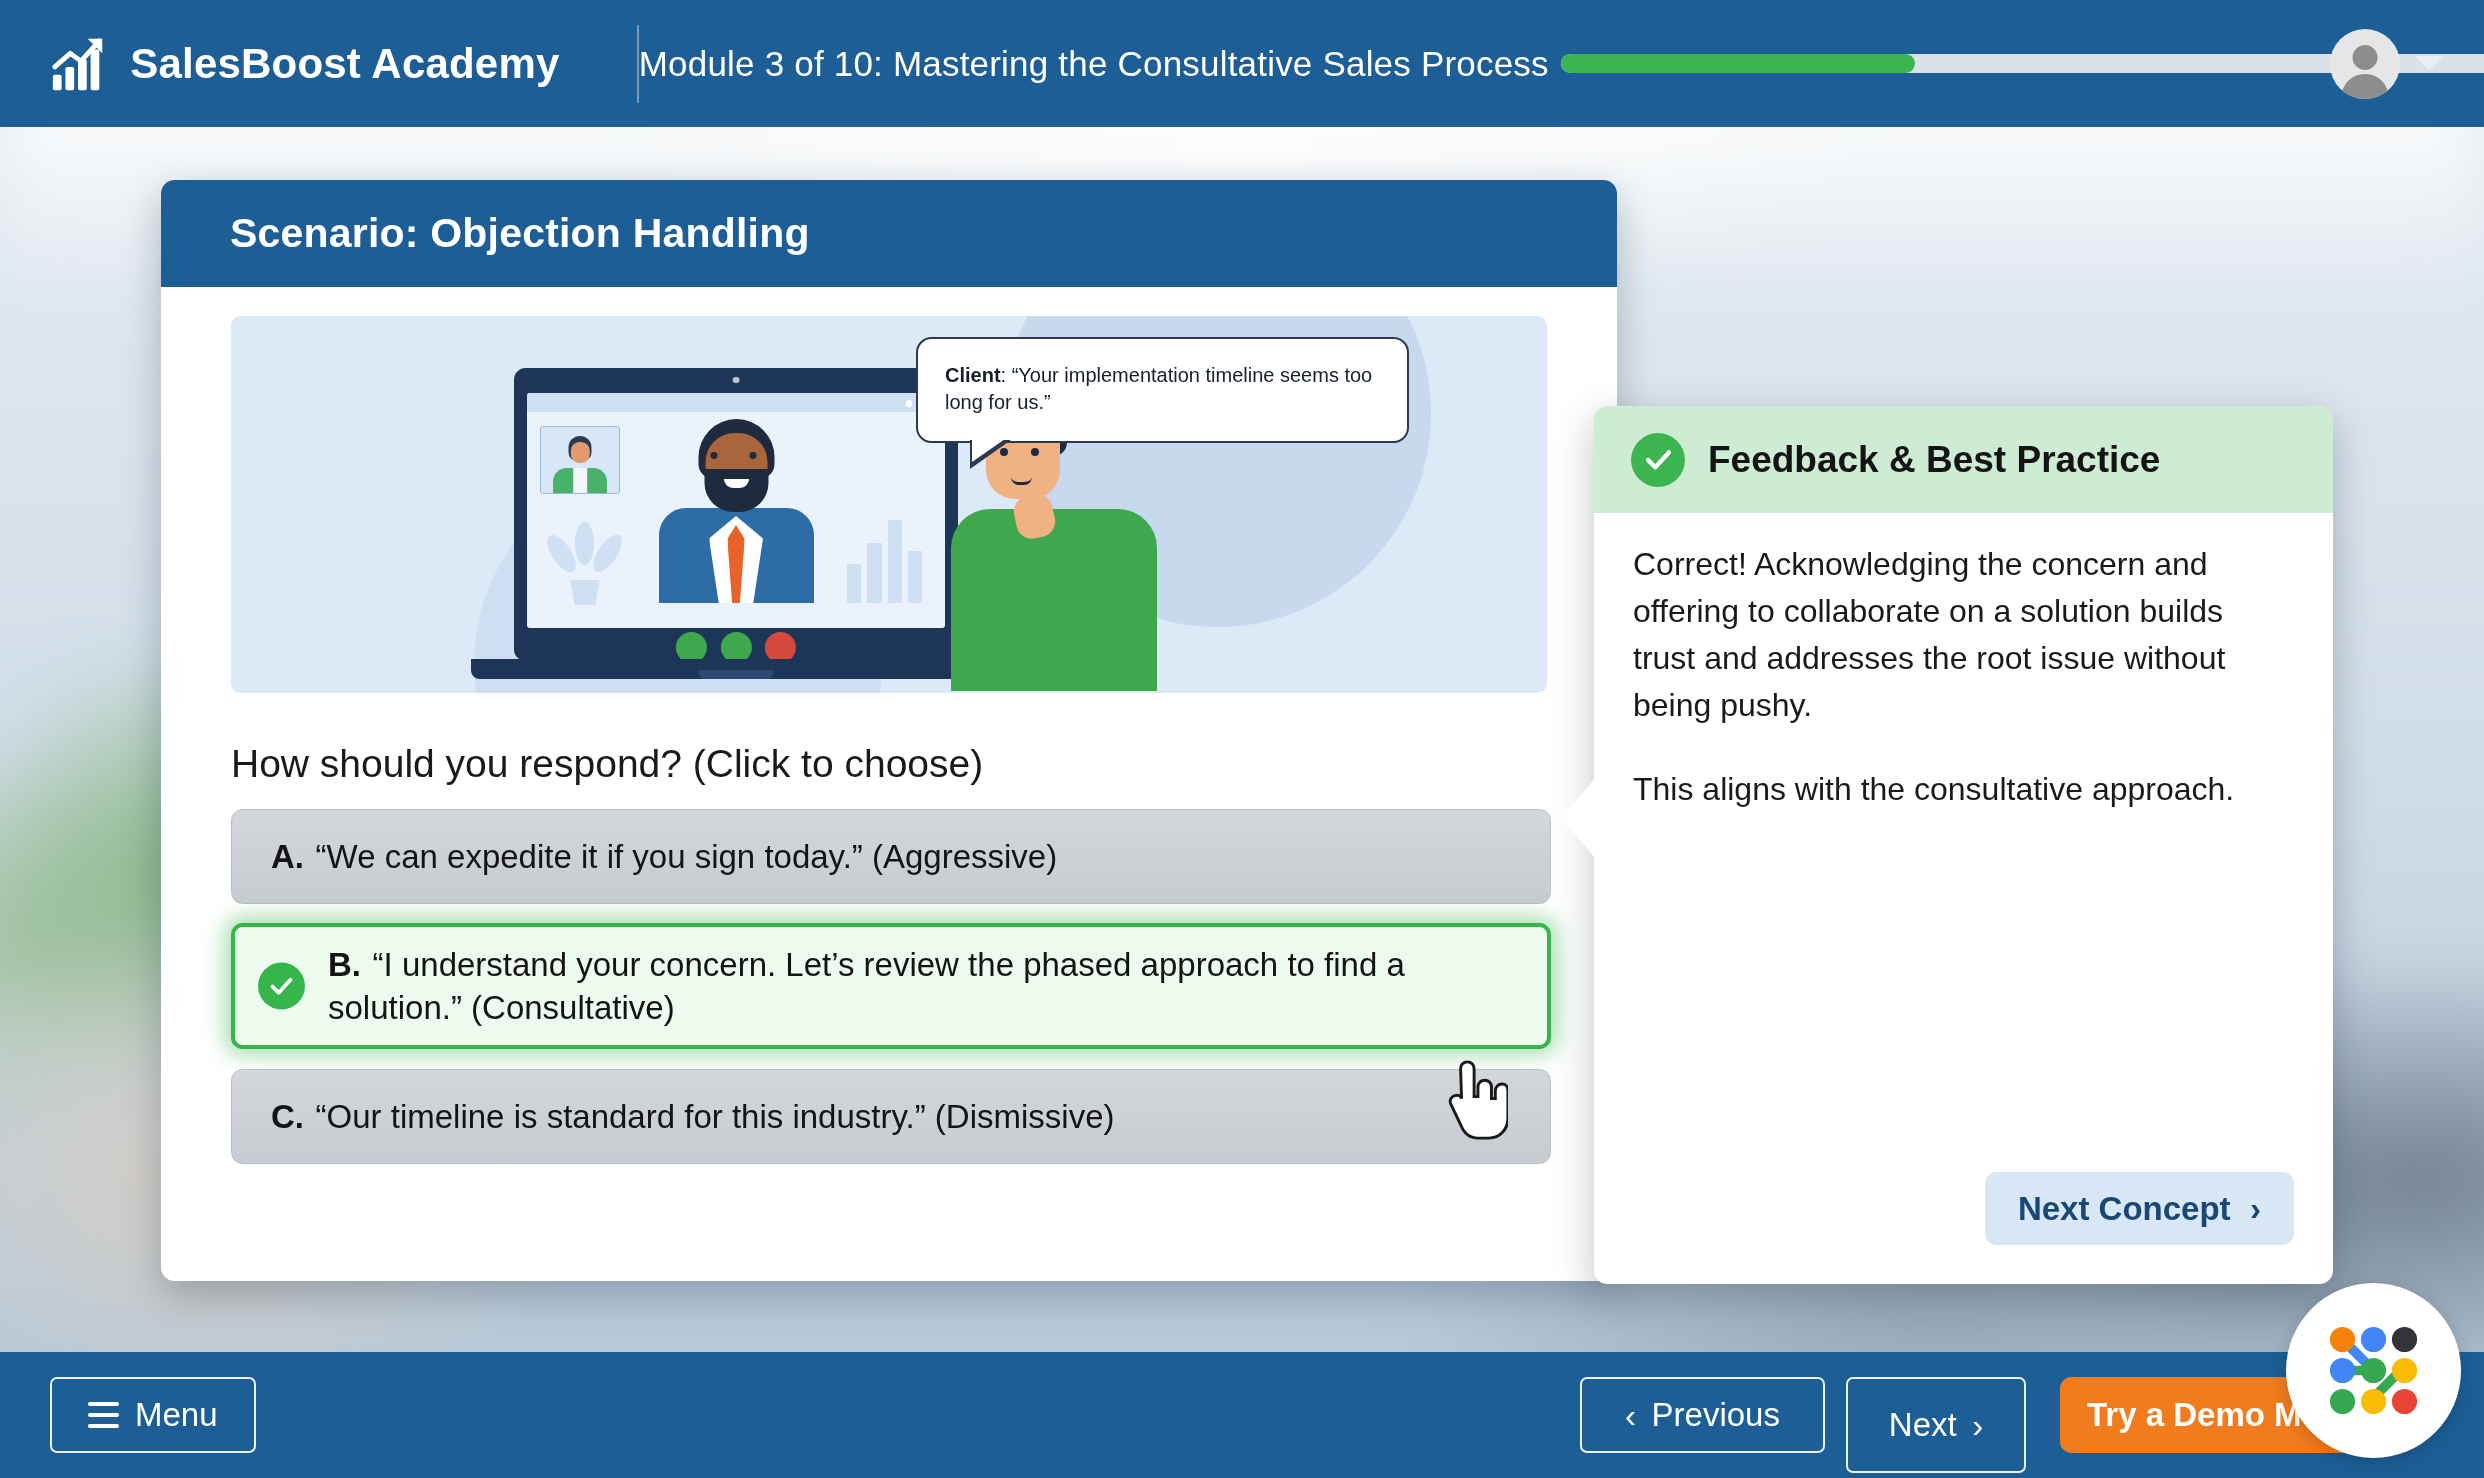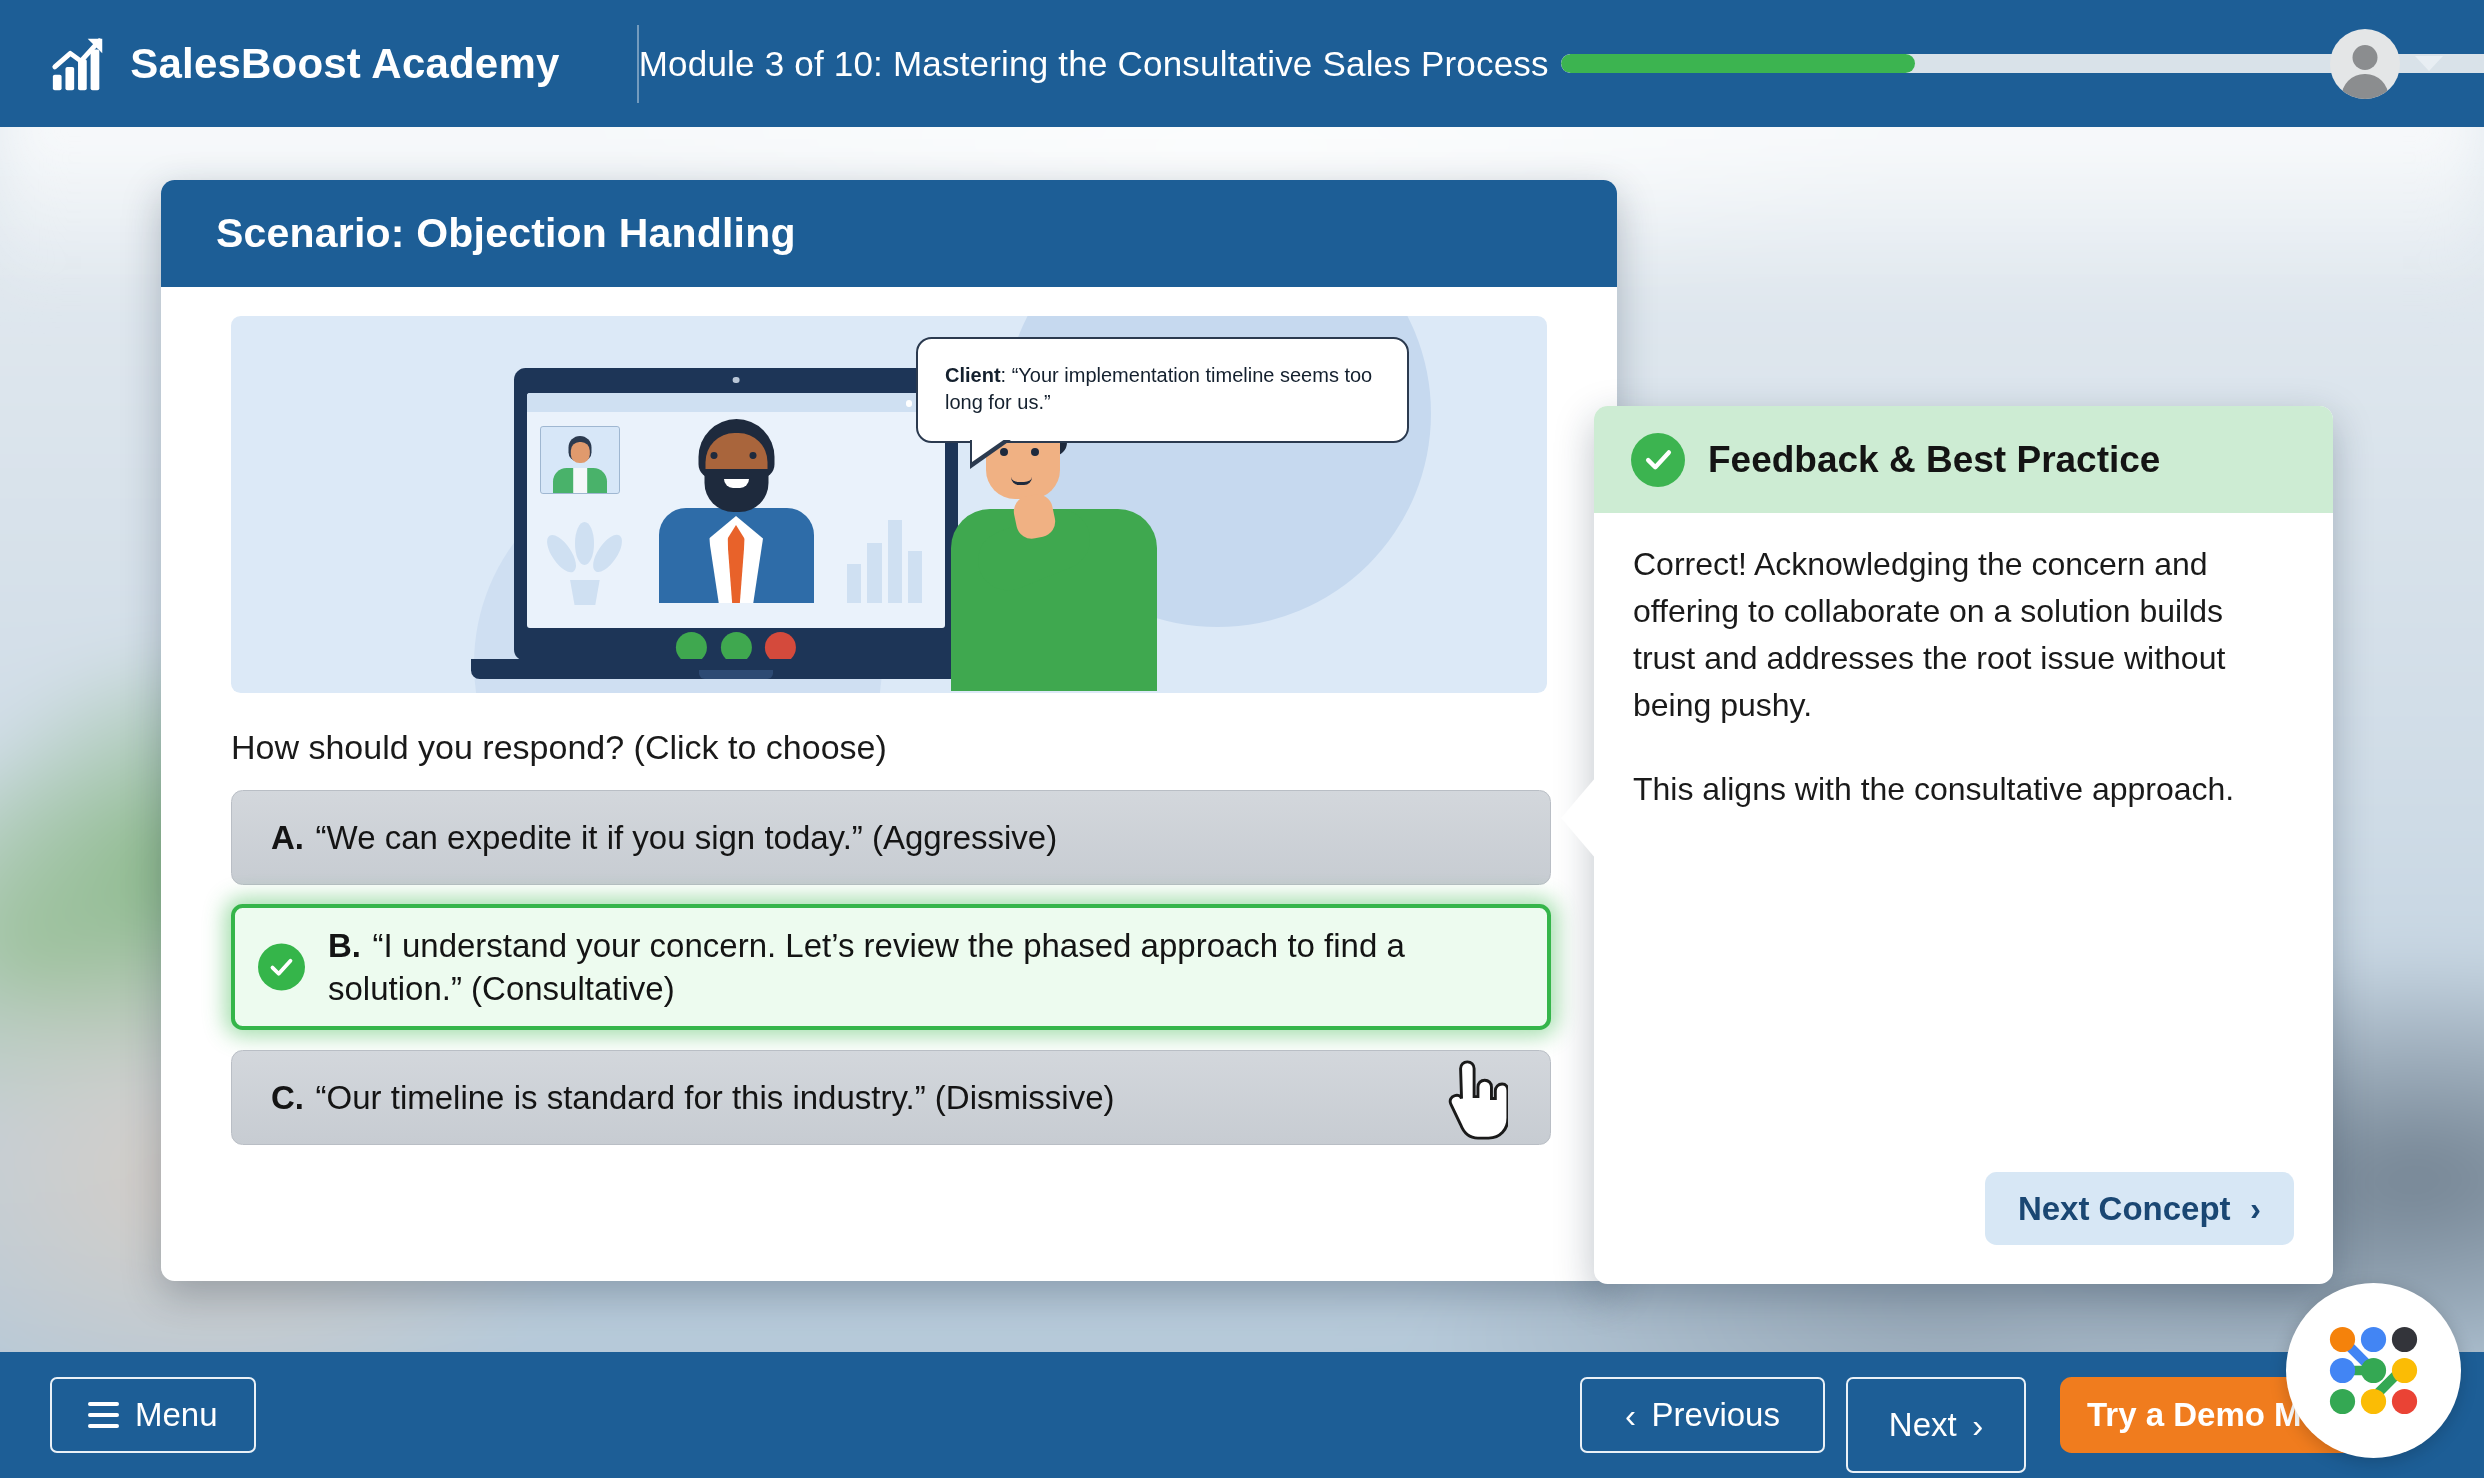--- a/index.html
+++ b/index.html
@@ -146,21 +146,21 @@
     width: 1456px; height: 1101px;
     background: #ffffff;
     border-radius: 13.6px;
     box-shadow: 0 13.6px 39px rgba(20,40,60,0.28);
     z-index: 20;
   }
   .scenario-head {
     height: 107px; background: #1d5e96;
     border-radius: 13.6px 13.6px 0 0;
     display: flex; align-items: center;
-    padding-left: 55px;
+    padding-left: 69px;
   }
   .scenario-title {
     color: #ffffff; font-size: 41px; font-weight: bold; letter-spacing: 0.2px;
   }
   .scenario-body { padding: 29px 70px 0 70px; }
 
   
   .illus {
     position: relative;
     width: 1316px; height: 377px;
@@ -277,22 +277,22 @@
   .bubble::before {
     content:""; position:absolute; left: 54px; bottom: -21.3px; z-index:2;
     width: 0; height: 0;
     border-left: 0 solid transparent;
     border-right: 33px solid transparent;
     border-top: 23px solid #ffffff;
   }
 
   
   .prompt {
-    margin-top: 35px;
-    font-size: 34px; color: #1a1a1a;
+    margin-top: 49px;
+    font-size: 39px; color: #1a1a1a;
   }
   .options { margin-top: 23px; display: flex; flex-direction: column; gap: 19.4px; }
   .opt {
     position: relative;
     width: 1320px; min-height: 95px;
     border-radius: 11.6px;
     display: flex; align-items: center;
     padding: 15.5px 33px 15.5px 39px;
     font-size: 33px; color: #141414; line-height: 1.32;
     cursor: pointer;

